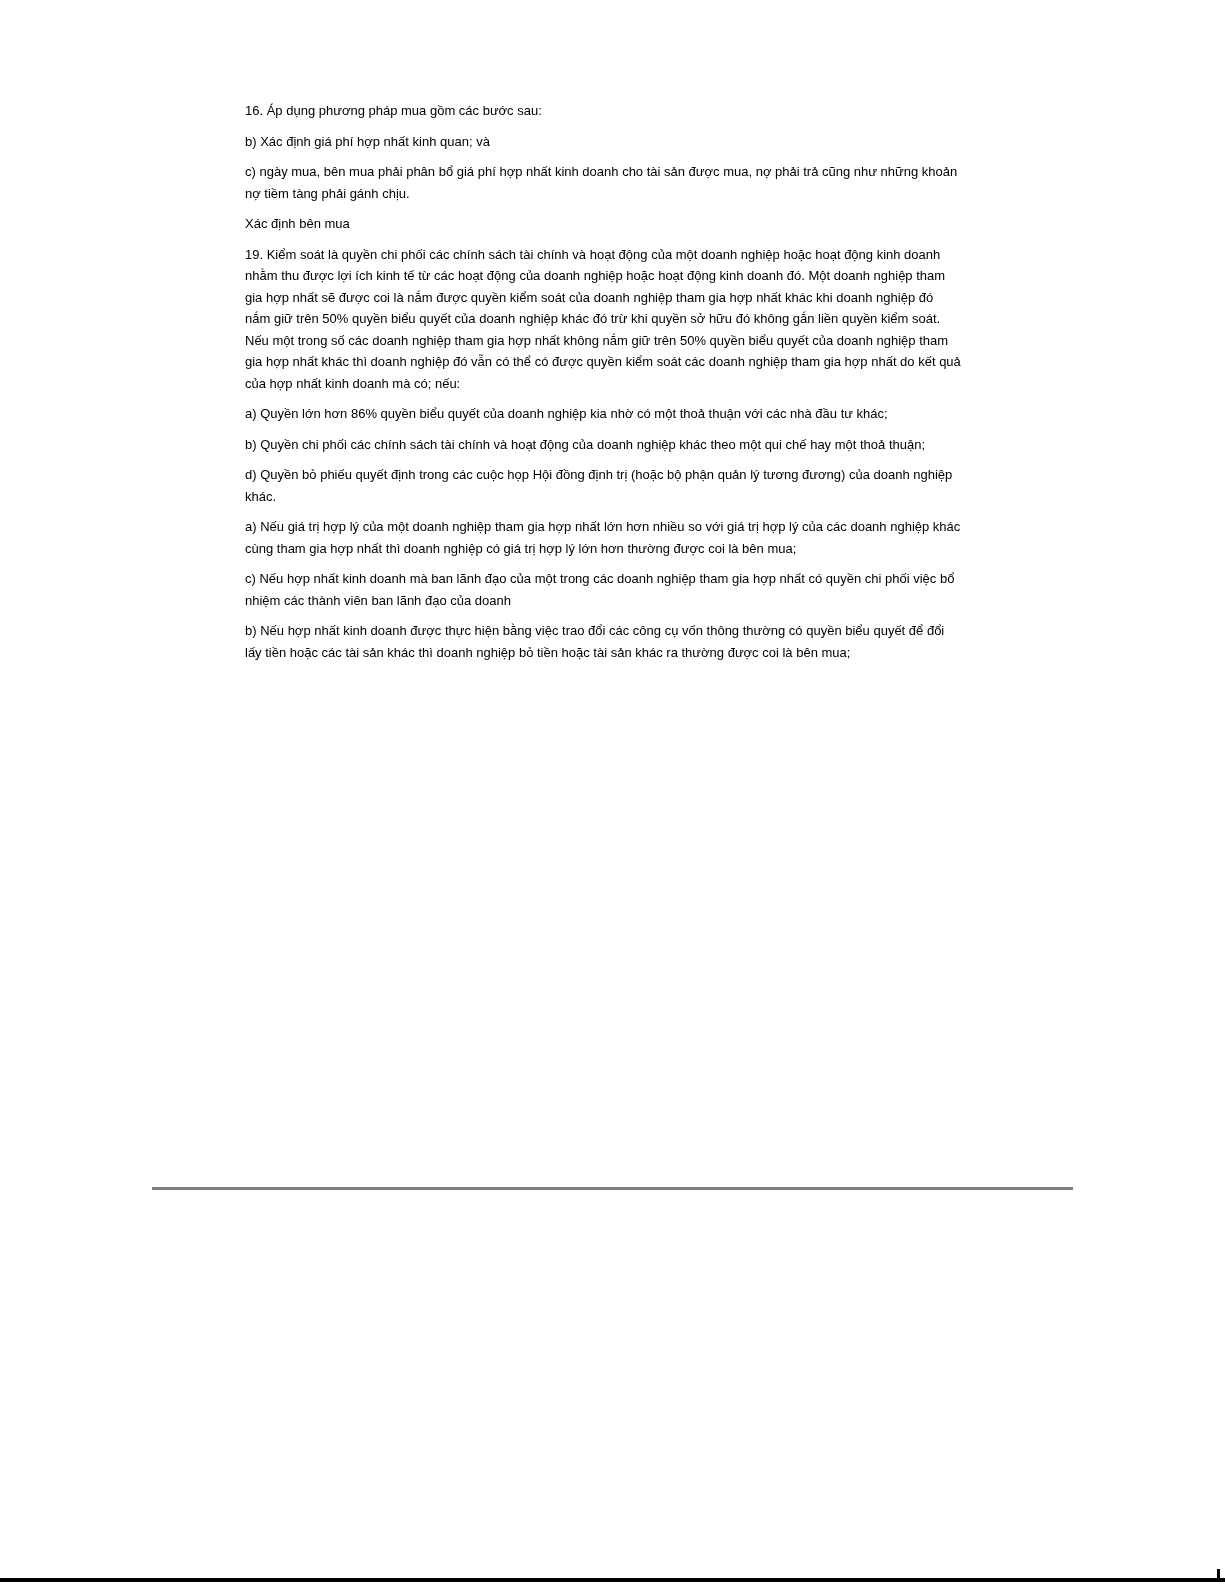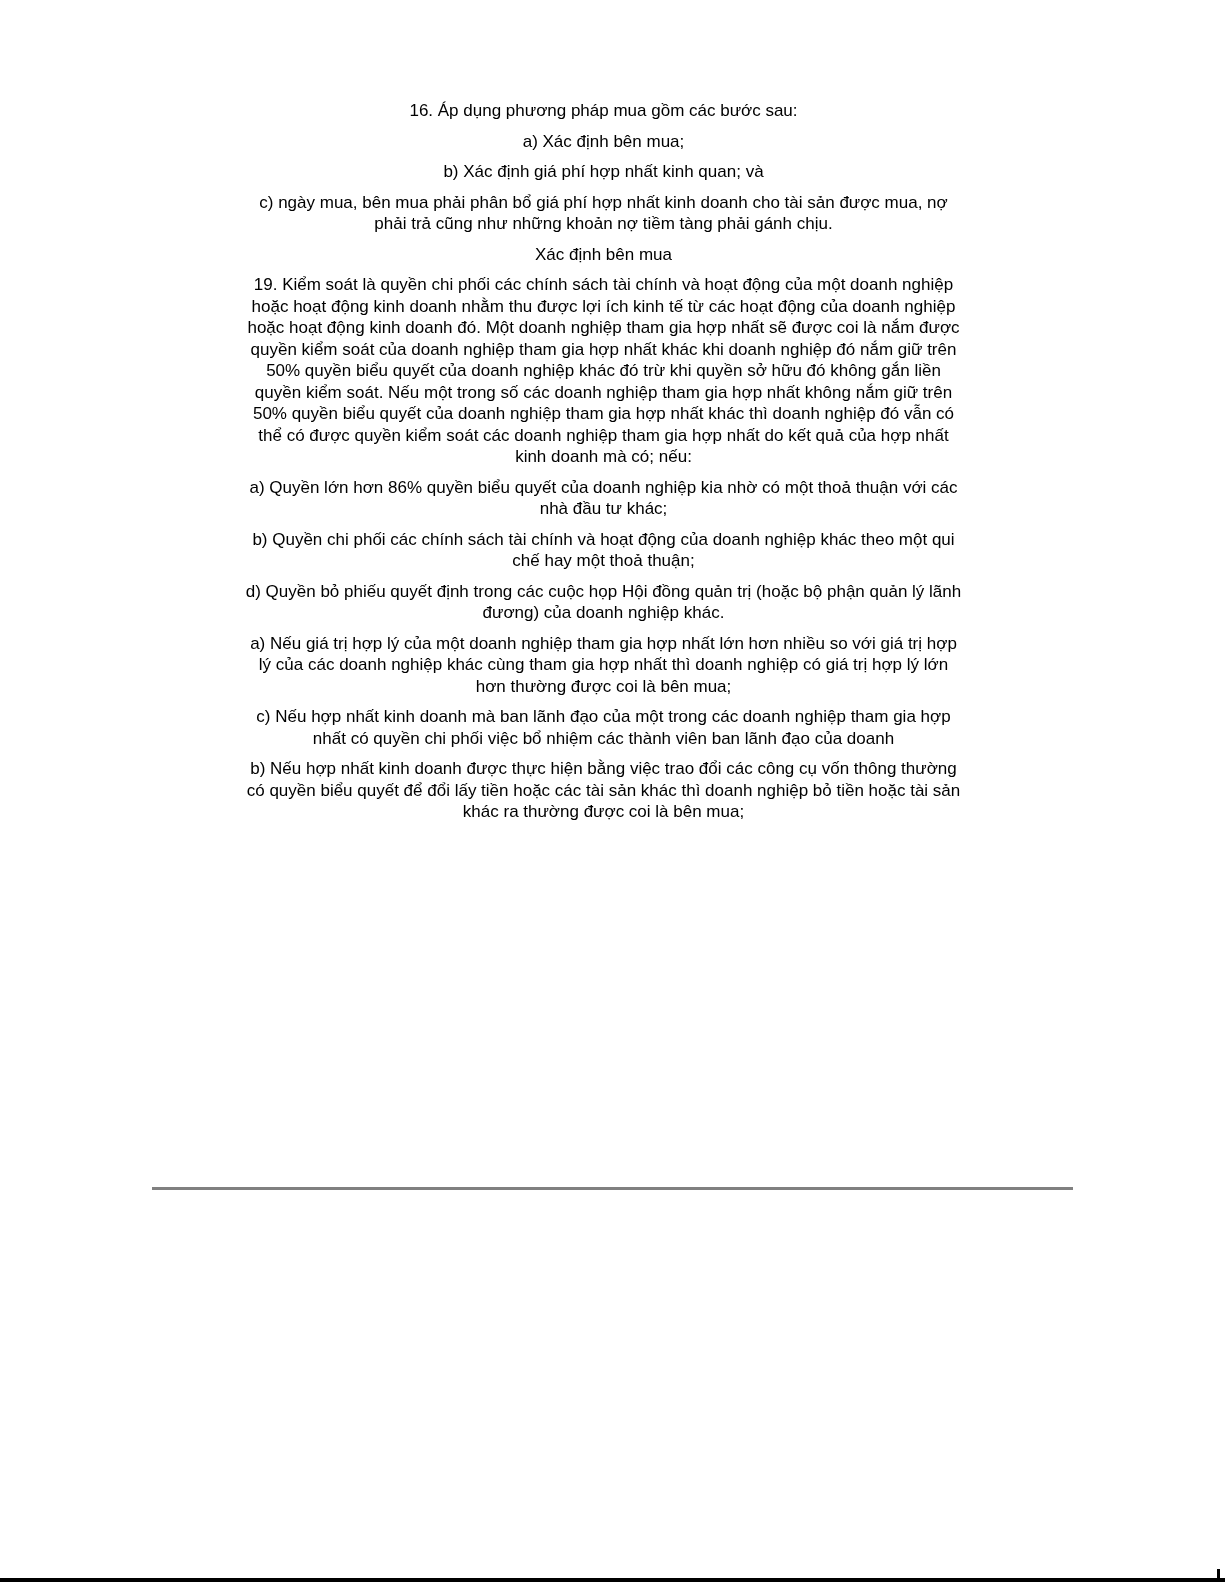--- a/index.html
+++ b/index.html
@@ -25,24 +25,24 @@
     height:1585px;
     background:var(--bg);
   }
   .content{
     position:absolute;
     left:245px;
     top:100px;
     width:717px;
   }
   .para{
-    font-size:17px;
+    font-size:13px;
     line-height:21.5px;
     margin:0 0 9px 0;
-    text-align:center;
+    text-align:left;
     white-space:normal;
   }
   .heading{
     font-weight:normal;
   }
   .separator{
     position:absolute;
     left:152px;
     top:1187px;
     width:921px;
@@ -66,28 +66,27 @@
     background:var(--frame);
   }
 </style>
 </head>
 <body>
 
 <div class="page">
 
   <div class="content">
     <p class="para">16. Áp dụng phương pháp mua gồm các bước sau:</p>
-    <p class="para">a) Xác định bên mua;</p>
     <p class="para">b) Xác định giá phí hợp nhất kinh quan; và</p>
     <p class="para">c) ngày mua, bên mua phải phân bổ giá phí hợp nhất kinh doanh cho tài sản được mua, nợ phải trả cũng như những khoản nợ tiềm tàng phải gánh chịu.</p>
     <p class="para heading">Xác định bên mua</p>
     <p class="para">19. Kiểm soát là quyền chi phối các chính sách tài chính và hoạt động của một doanh nghiệp hoặc hoạt động kinh doanh nhằm thu được lợi ích kinh tế từ các hoạt động của doanh nghiệp hoặc hoạt động kinh doanh đó. Một doanh nghiệp tham gia hợp nhất sẽ được coi là nắm được quyền kiểm soát của doanh nghiệp tham gia hợp nhất khác khi doanh nghiệp đó nắm giữ trên 50% quyền biểu quyết của doanh nghiệp khác đó trừ khi quyền sở hữu đó không gắn liền quyền kiểm soát. Nếu một trong số các doanh nghiệp tham gia hợp nhất không nắm giữ trên 50% quyền biểu quyết của doanh nghiệp tham gia hợp nhất khác thì doanh nghiệp đó vẫn có thể có được quyền kiểm soát các doanh nghiệp tham gia hợp nhất do kết quả của hợp nhất kinh doanh mà có; nếu:</p>
     <p class="para">a) Quyền lớn hơn 86% quyền biểu quyết của doanh nghiệp kia nhờ có một thoả thuận với các nhà đầu tư khác;</p>
     <p class="para">b) Quyền chi phối các chính sách tài chính và hoạt động của doanh nghiệp khác theo một qui chế hay một thoả thuận;</p>
-    <p class="para">d) Quyền bỏ phiếu quyết định trong các cuộc họp Hội đồng quản trị (hoặc bộ phận quản lý lãnh đương) của doanh nghiệp khác.</p>
+    <p class="para">d) Quyền bỏ phiếu quyết định trong các cuộc họp Hội đồng định trị (hoặc bộ phận quản lý tương đương) của doanh nghiệp khác.</p>
     <p class="para">a) Nếu giá trị hợp lý của một doanh nghiệp tham gia hợp nhất lớn hơn nhiều so với giá trị hợp lý của các doanh nghiệp khác cùng tham gia hợp nhất thì doanh nghiệp có giá trị hợp lý lớn hơn thường được coi là bên mua;</p>
     <p class="para">c) Nếu hợp nhất kinh doanh mà ban lãnh đạo của một trong các doanh nghiệp tham gia hợp nhất có quyền chi phối việc bổ nhiệm các thành viên ban lãnh đạo của doanh</p>
     <p class="para">b) Nếu hợp nhất kinh doanh được thực hiện bằng việc trao đổi các công cụ vốn thông thường có quyền biểu quyết để đổi lấy tiền hoặc các tài sản khác thì doanh nghiệp bỏ tiền hoặc tài sản khác ra thường được coi là bên mua;</p>
   </div>
 
   <div class="separator"></div>
   <div class="frame-bottom"></div>
   <div class="frame-corner-tick"></div>
 
 </div>

